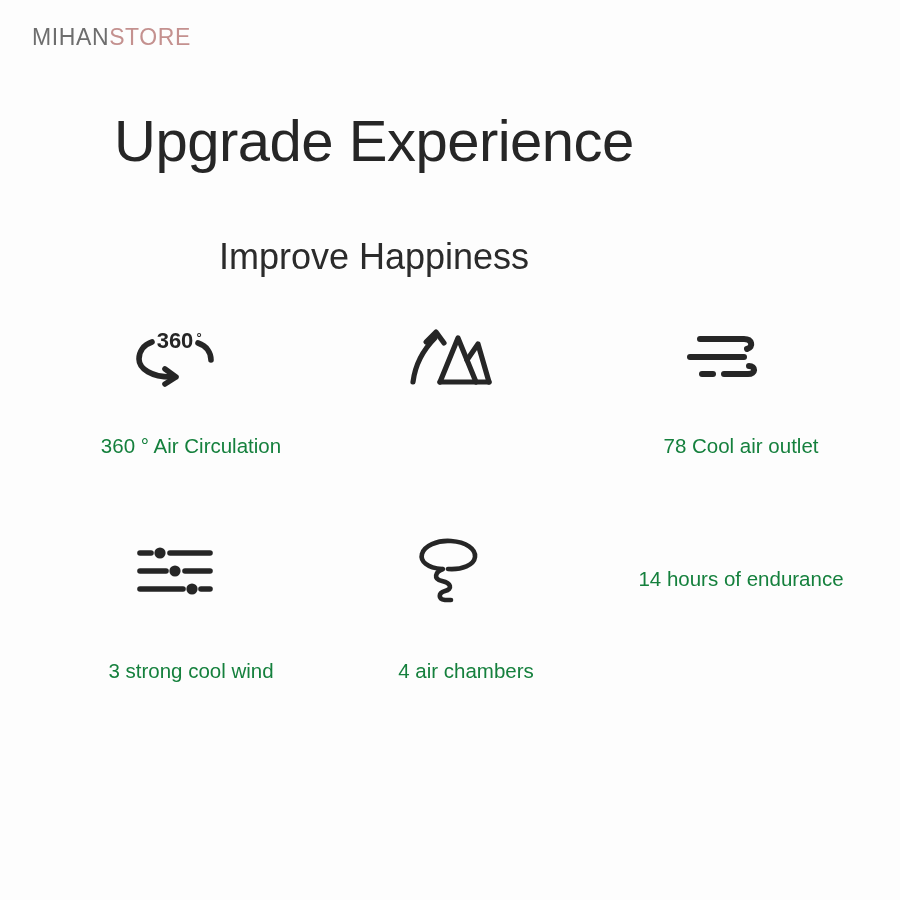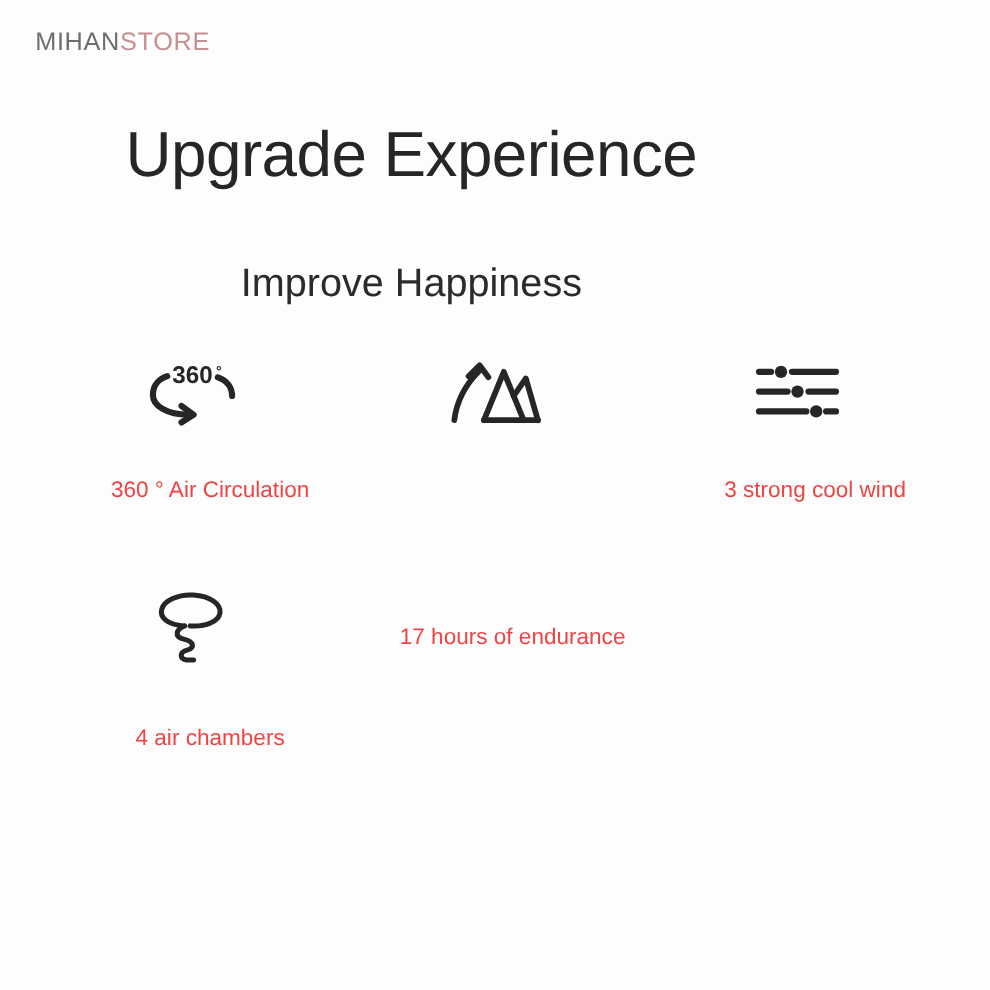--- a/index.html
+++ b/index.html
@@ -72,21 +72,21 @@
     align-items: center;
   }
   .feature-icon {
     height: 92px;
     display: flex;
     align-items: center;
     justify-content: center;
   }
   .feature-label {
     font-size: 20.5px;
-    color: #ef4444;
+    color: #15803d;
     white-space: nowrap;
     line-height: 1;
     margin-left: 32px;
   }
   
   .features > .feature:nth-child(-n+3) .feature-label { margin-top: 34px; }
   
   .features > .feature:nth-child(n+4) .feature-label { margin-top: 44px; }
 
   svg { display: block; }
@@ -127,20 +127,35 @@
 
         <path d="M35 62 L53 18 L71 62"></path>
 
         <path d="M62 40 L73 24 L84 62"></path>
 
         <path d="M35 62 L84 62"></path>
       </svg>
     </div>
   </div>
 
+  <div class="feature">
+    <div class="feature-icon">
+      <svg width="86" height="62" viewBox="0 0 86 62" fill="none" stroke="#262626" stroke-width="6" stroke-linecap="round" stroke-linejoin="round">
+
+        <path d="M18 14 L62 14 C70 14 72 22 65 24"></path>
+
+        <path d="M8 32 L62 32"></path>
+
+        <path d="M20 49 L31 49"></path>
+
+        <path d="M42 49 L66 49 C74 49 74 41 67 41"></path>
+      </svg>
+    </div>
+    <div class="feature-label">78 Cool air outlet</div>
+  </div>
 
   <div class="feature">
     <div class="feature-icon">
       <svg width="78" height="56" viewBox="0 0 78 56" fill="none" stroke="#262626" stroke-width="5.6" stroke-linecap="round">
 
         <path d="M4 10 L15 10"></path>
         <circle cx="24" cy="10" r="5.6" fill="#262626" stroke="none"></circle>
         <path d="M34 10 L74 10"></path>
 
         <path d="M4 28 L30 28"></path>
@@ -161,16 +176,16 @@
 
         <path d="M27 34 C12 33 5 26 7 19 C9 11 22 5 36 6 C51 7 61 14 60 22 C59 30 47 35 33 34"></path>
 
         <path d="M28 34 C20 37 18 44 27 46 C36 48 38 54 30 56 C23 58 23 64 30 65 L36 65"></path>
       </svg>
     </div>
     <div class="feature-label">4 air chambers</div>
   </div>
 
   <div class="feature">
-    <div class="feature-label">17 hours of endurance</div>
+    <div class="feature-label">14 hours of endurance</div>
   </div>
 
 </div>
 
 </body></html>

